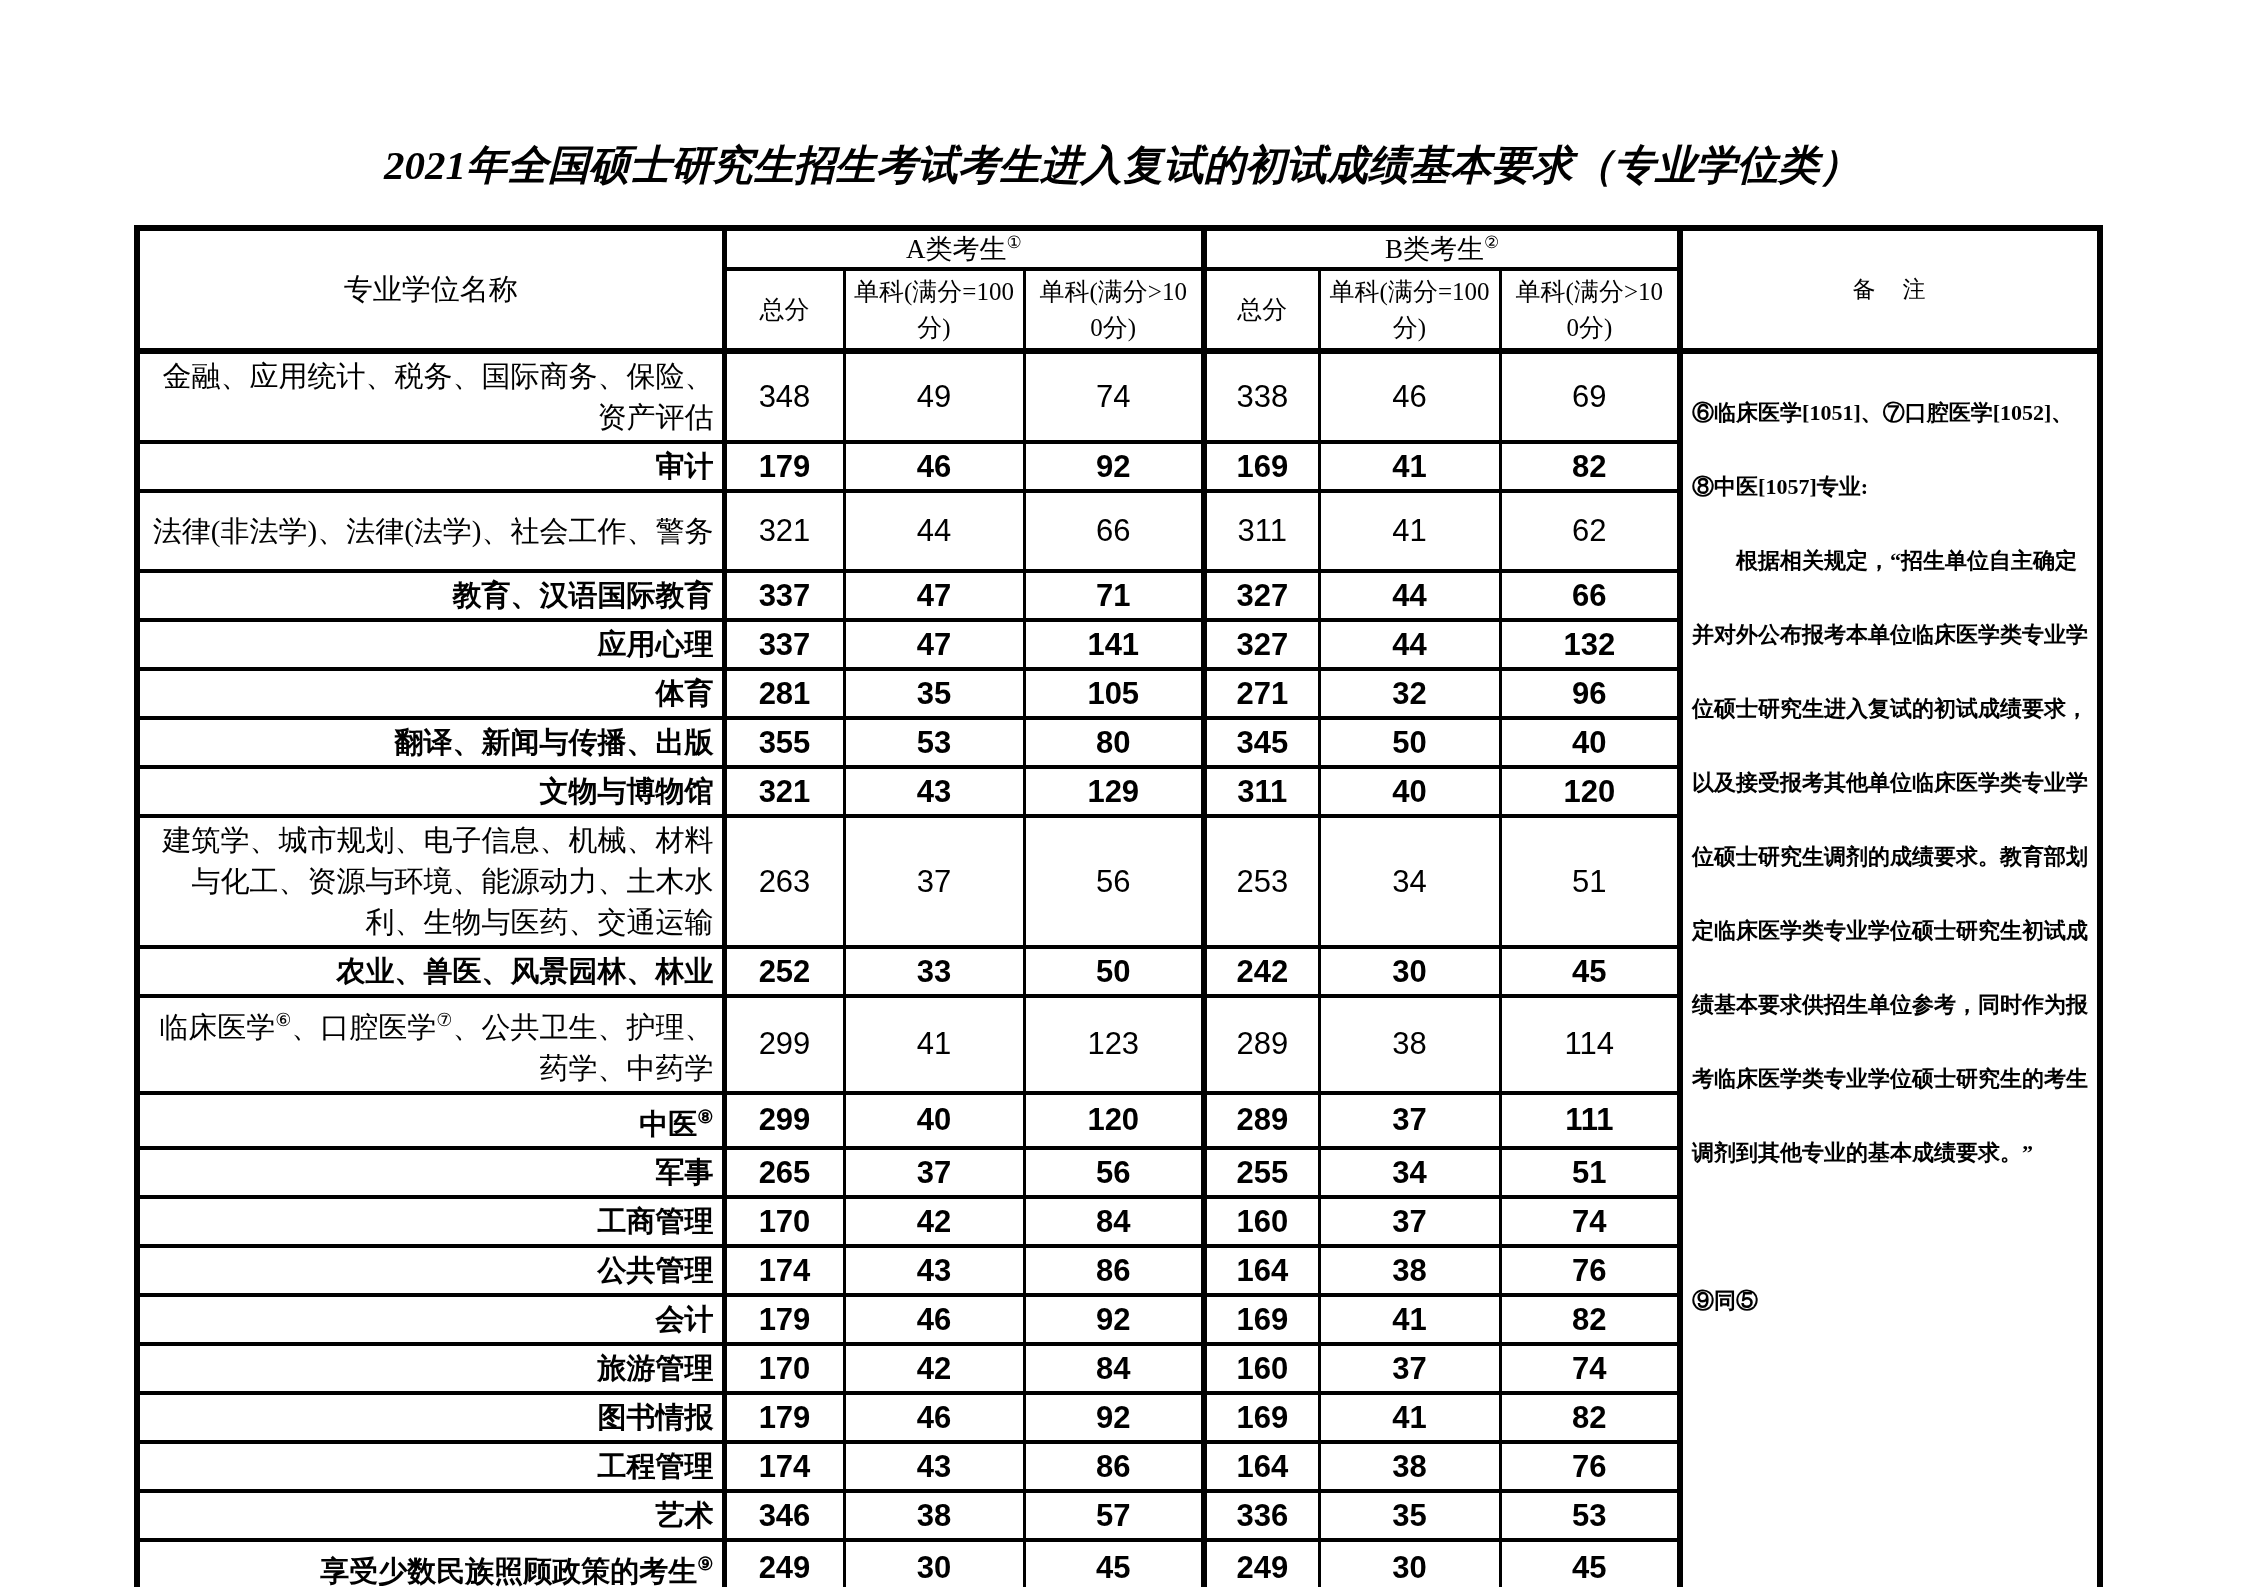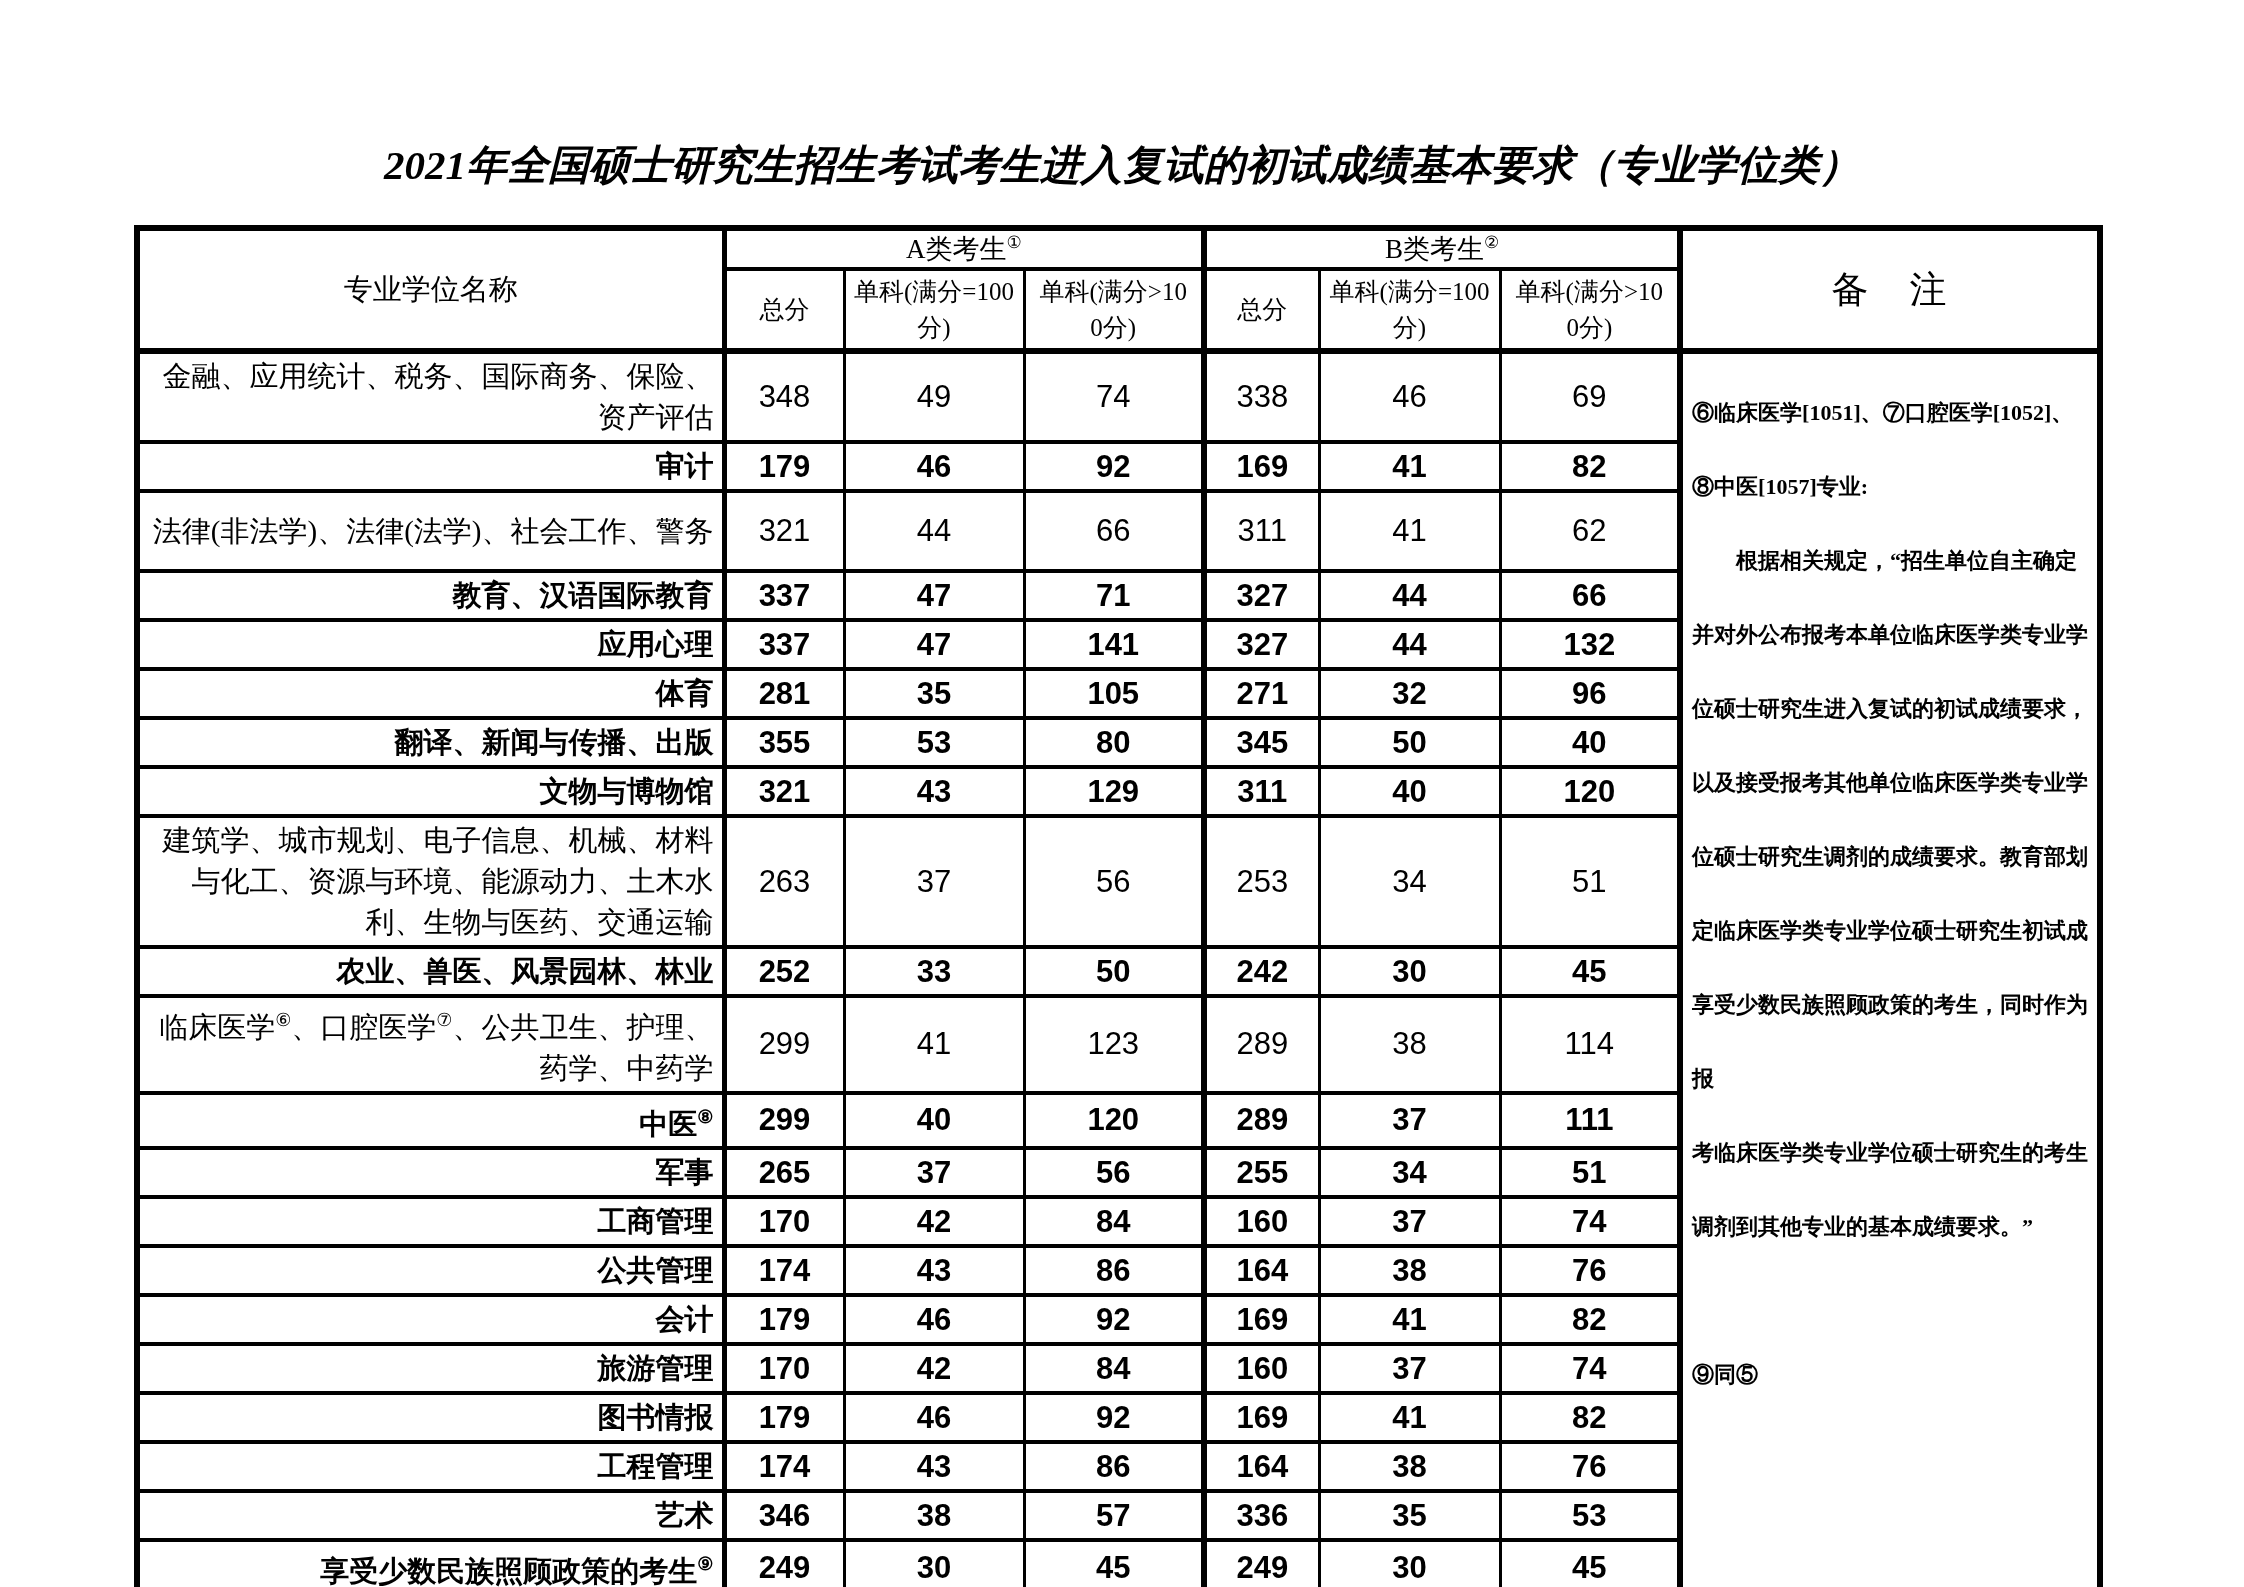--- a/index.html
+++ b/index.html
@@ -47,21 +47,21 @@
   }
   td { border-top-width: 4px; border-bottom-width: 4px; }
 
   
   thead th { font-weight: normal; vertical-align: middle; text-align: center; margin-top: 32px; }
   tr.head-groups { height: 40px; }
   tr.head-sub    { height: 82px; }
   th.h-name { font-size: 29px; }
   th.h-group { font-size: 27px; border-bottom-width: 4px; }
   th.h-group sup { font-size: 17px; }
-  th.h-remarks { font-size: 37px; letter-spacing: 2px; }
+  th.h-remarks { font-size: 23px; letter-spacing: 2px; }
   th.h-sub { font-size: 25px; line-height: 36px; padding: 0 8px; word-break: break-all; }
   thead { border-bottom: 6px solid #000; }
 
   
   .vsep-name { border-left-width: 5px !important; }
   .vsep-ab   { border-left-width: 6px !important; }
   .vsep-rem  { border-left-width: 6px !important; }
 
   
   td.c-name {
@@ -138,21 +138,21 @@
         <td class="score c-b3">69</td>
         <td class="c-remarks vsep-rem" rowspan="22">
           <div class="remark-line">⑥临床医学[1051]、⑦口腔医学[1052]、</div>
           <div class="remark-line">⑧中医[1057]专业:</div>
           <div class="remark-line">　　根据相关规定，“招生单位自主确定</div>
           <div class="remark-line">并对外公布报考本单位临床医学类专业学</div>
           <div class="remark-line">位硕士研究生进入复试的初试成绩要求，</div>
           <div class="remark-line">以及接受报考其他单位临床医学类专业学</div>
           <div class="remark-line">位硕士研究生调剂的成绩要求。教育部划</div>
           <div class="remark-line">定临床医学类专业学位硕士研究生初试成</div>
-          <div class="remark-line">享受少数民族照顾政策的考生，同时作为报</div>
+          <div class="remark-line">绩基本要求供招生单位参考，同时作为报</div>
           <div class="remark-line">考临床医学类专业学位硕士研究生的考生</div>
           <div class="remark-line">调剂到其他专业的基本成绩要求。”</div>
           <div class="remark-line"></div>
           <div class="remark-line">⑨同⑤</div>
         </td>
       </tr>
       <tr class="h1">
         <td class="c-name">审计</td>
         <td class="score c-a1 vsep-name">179</td>
         <td class="score c-a2">46</td>

